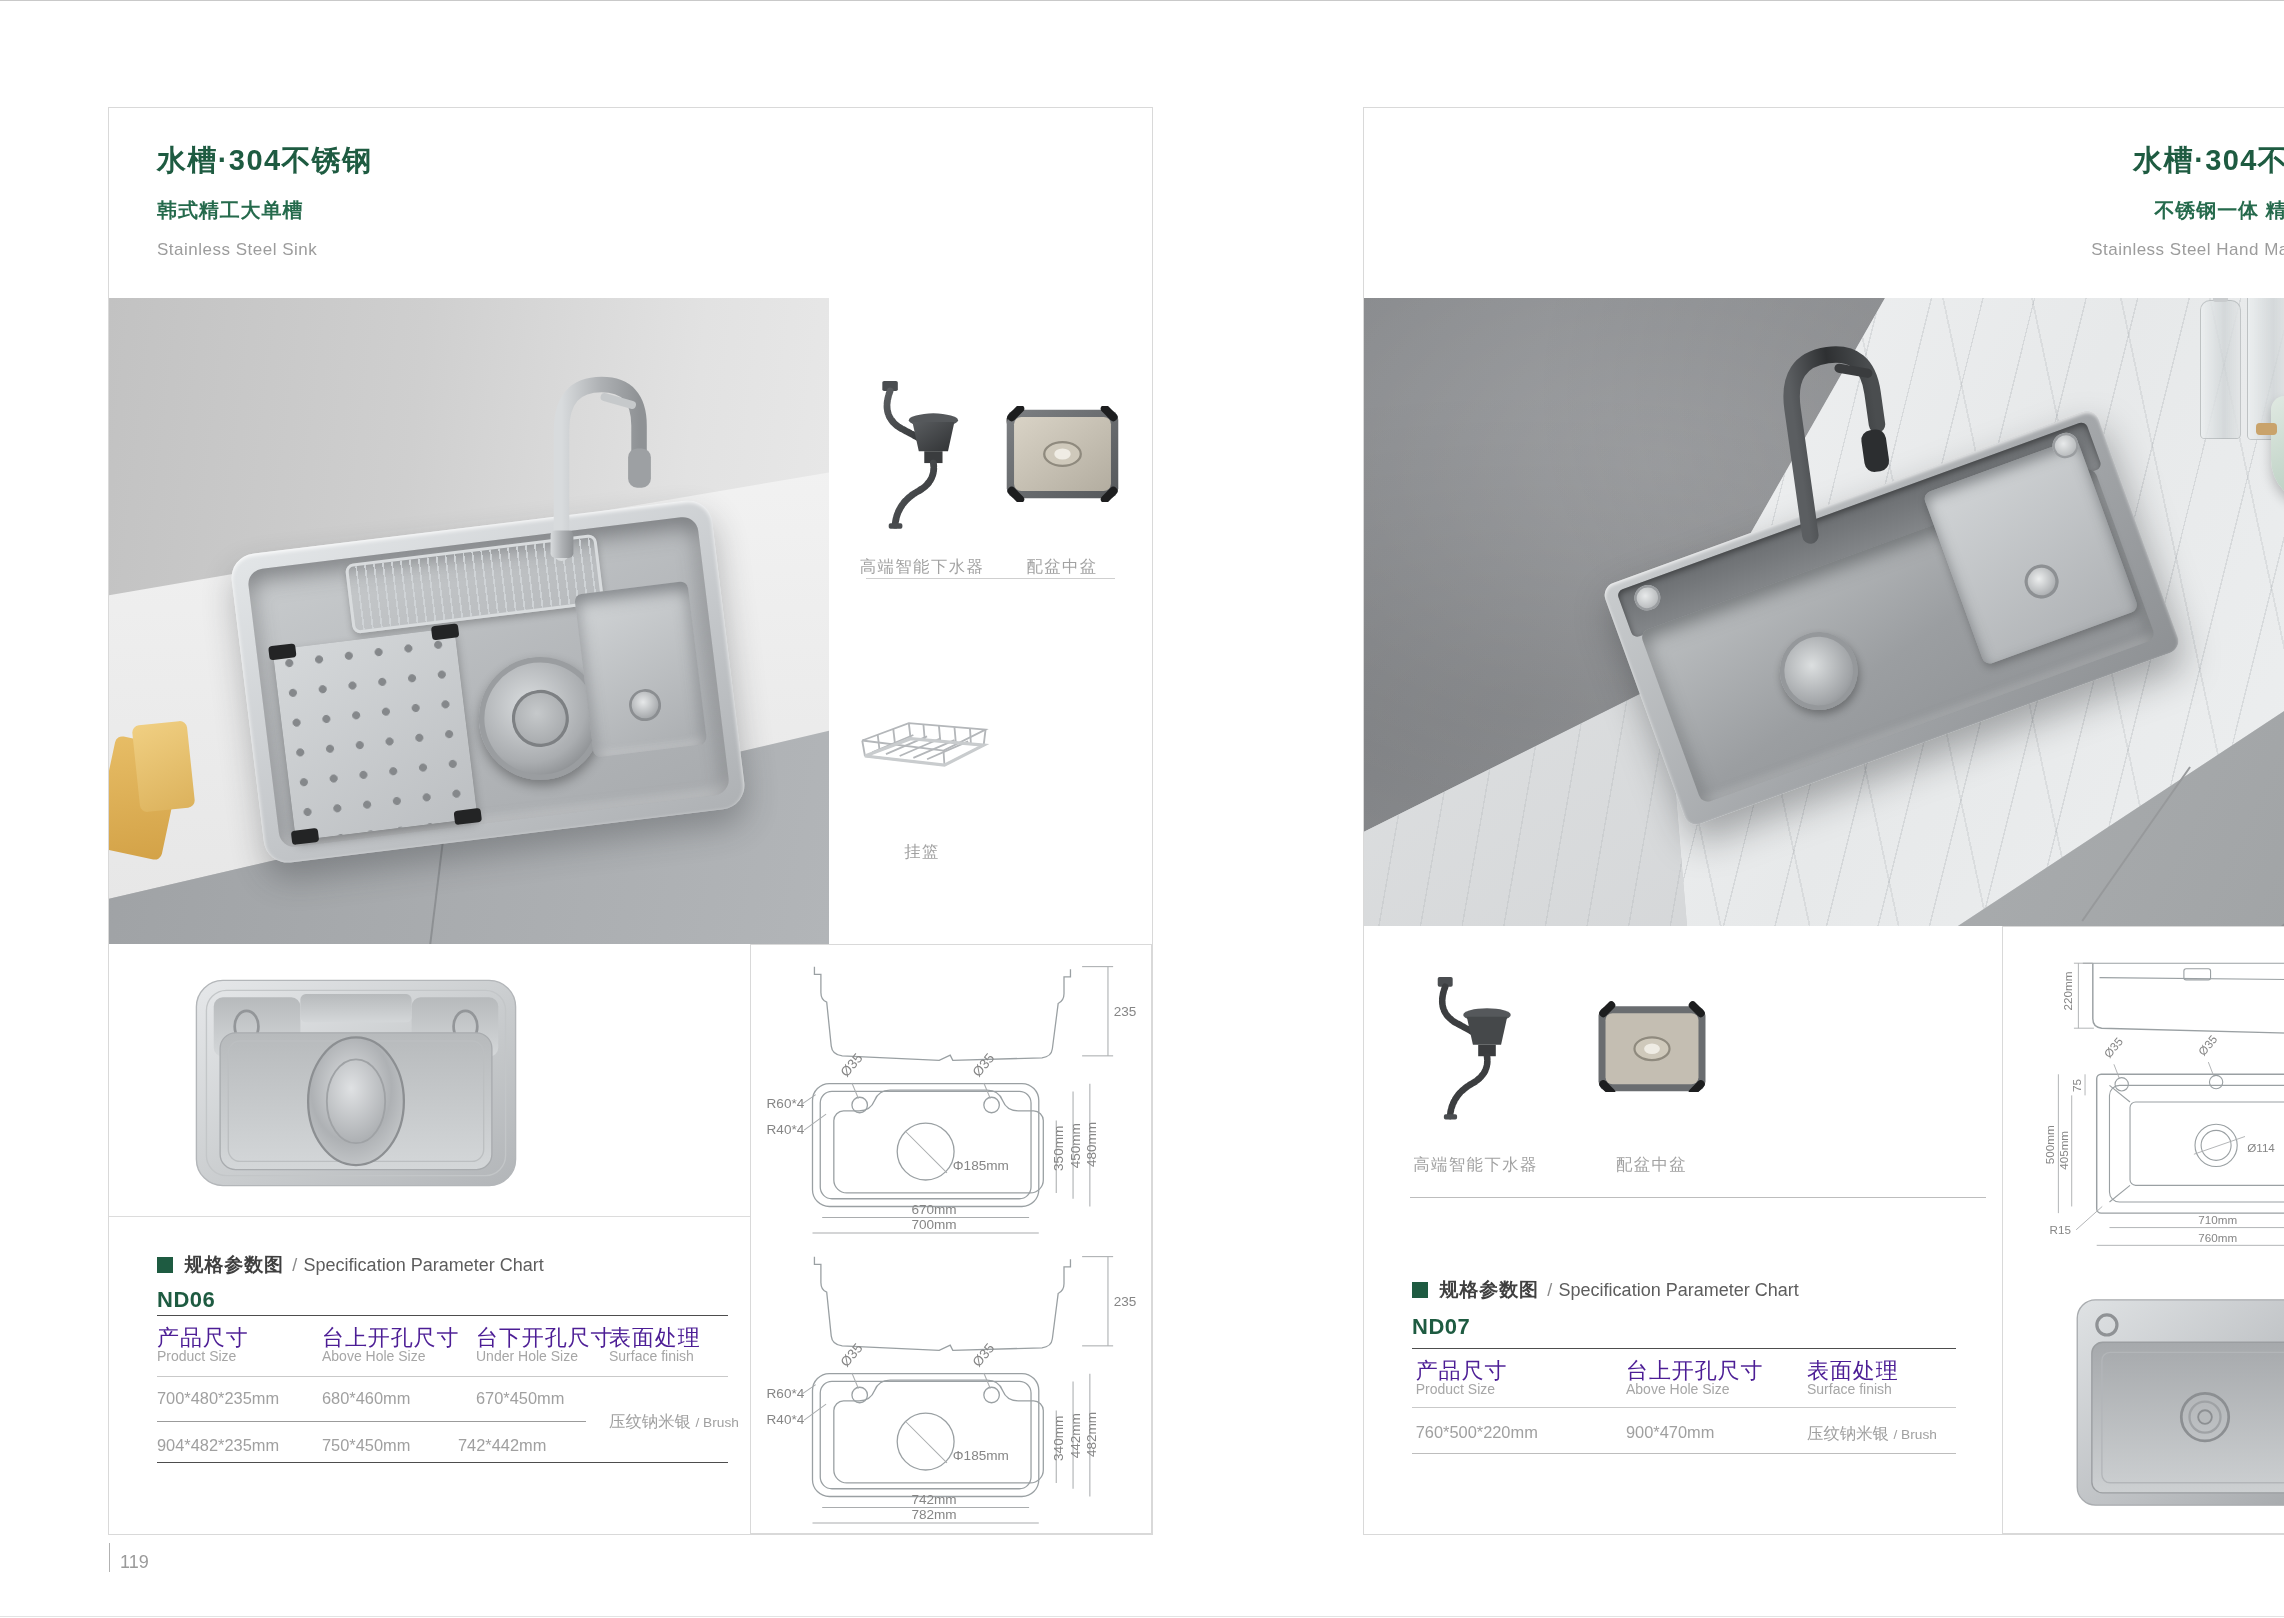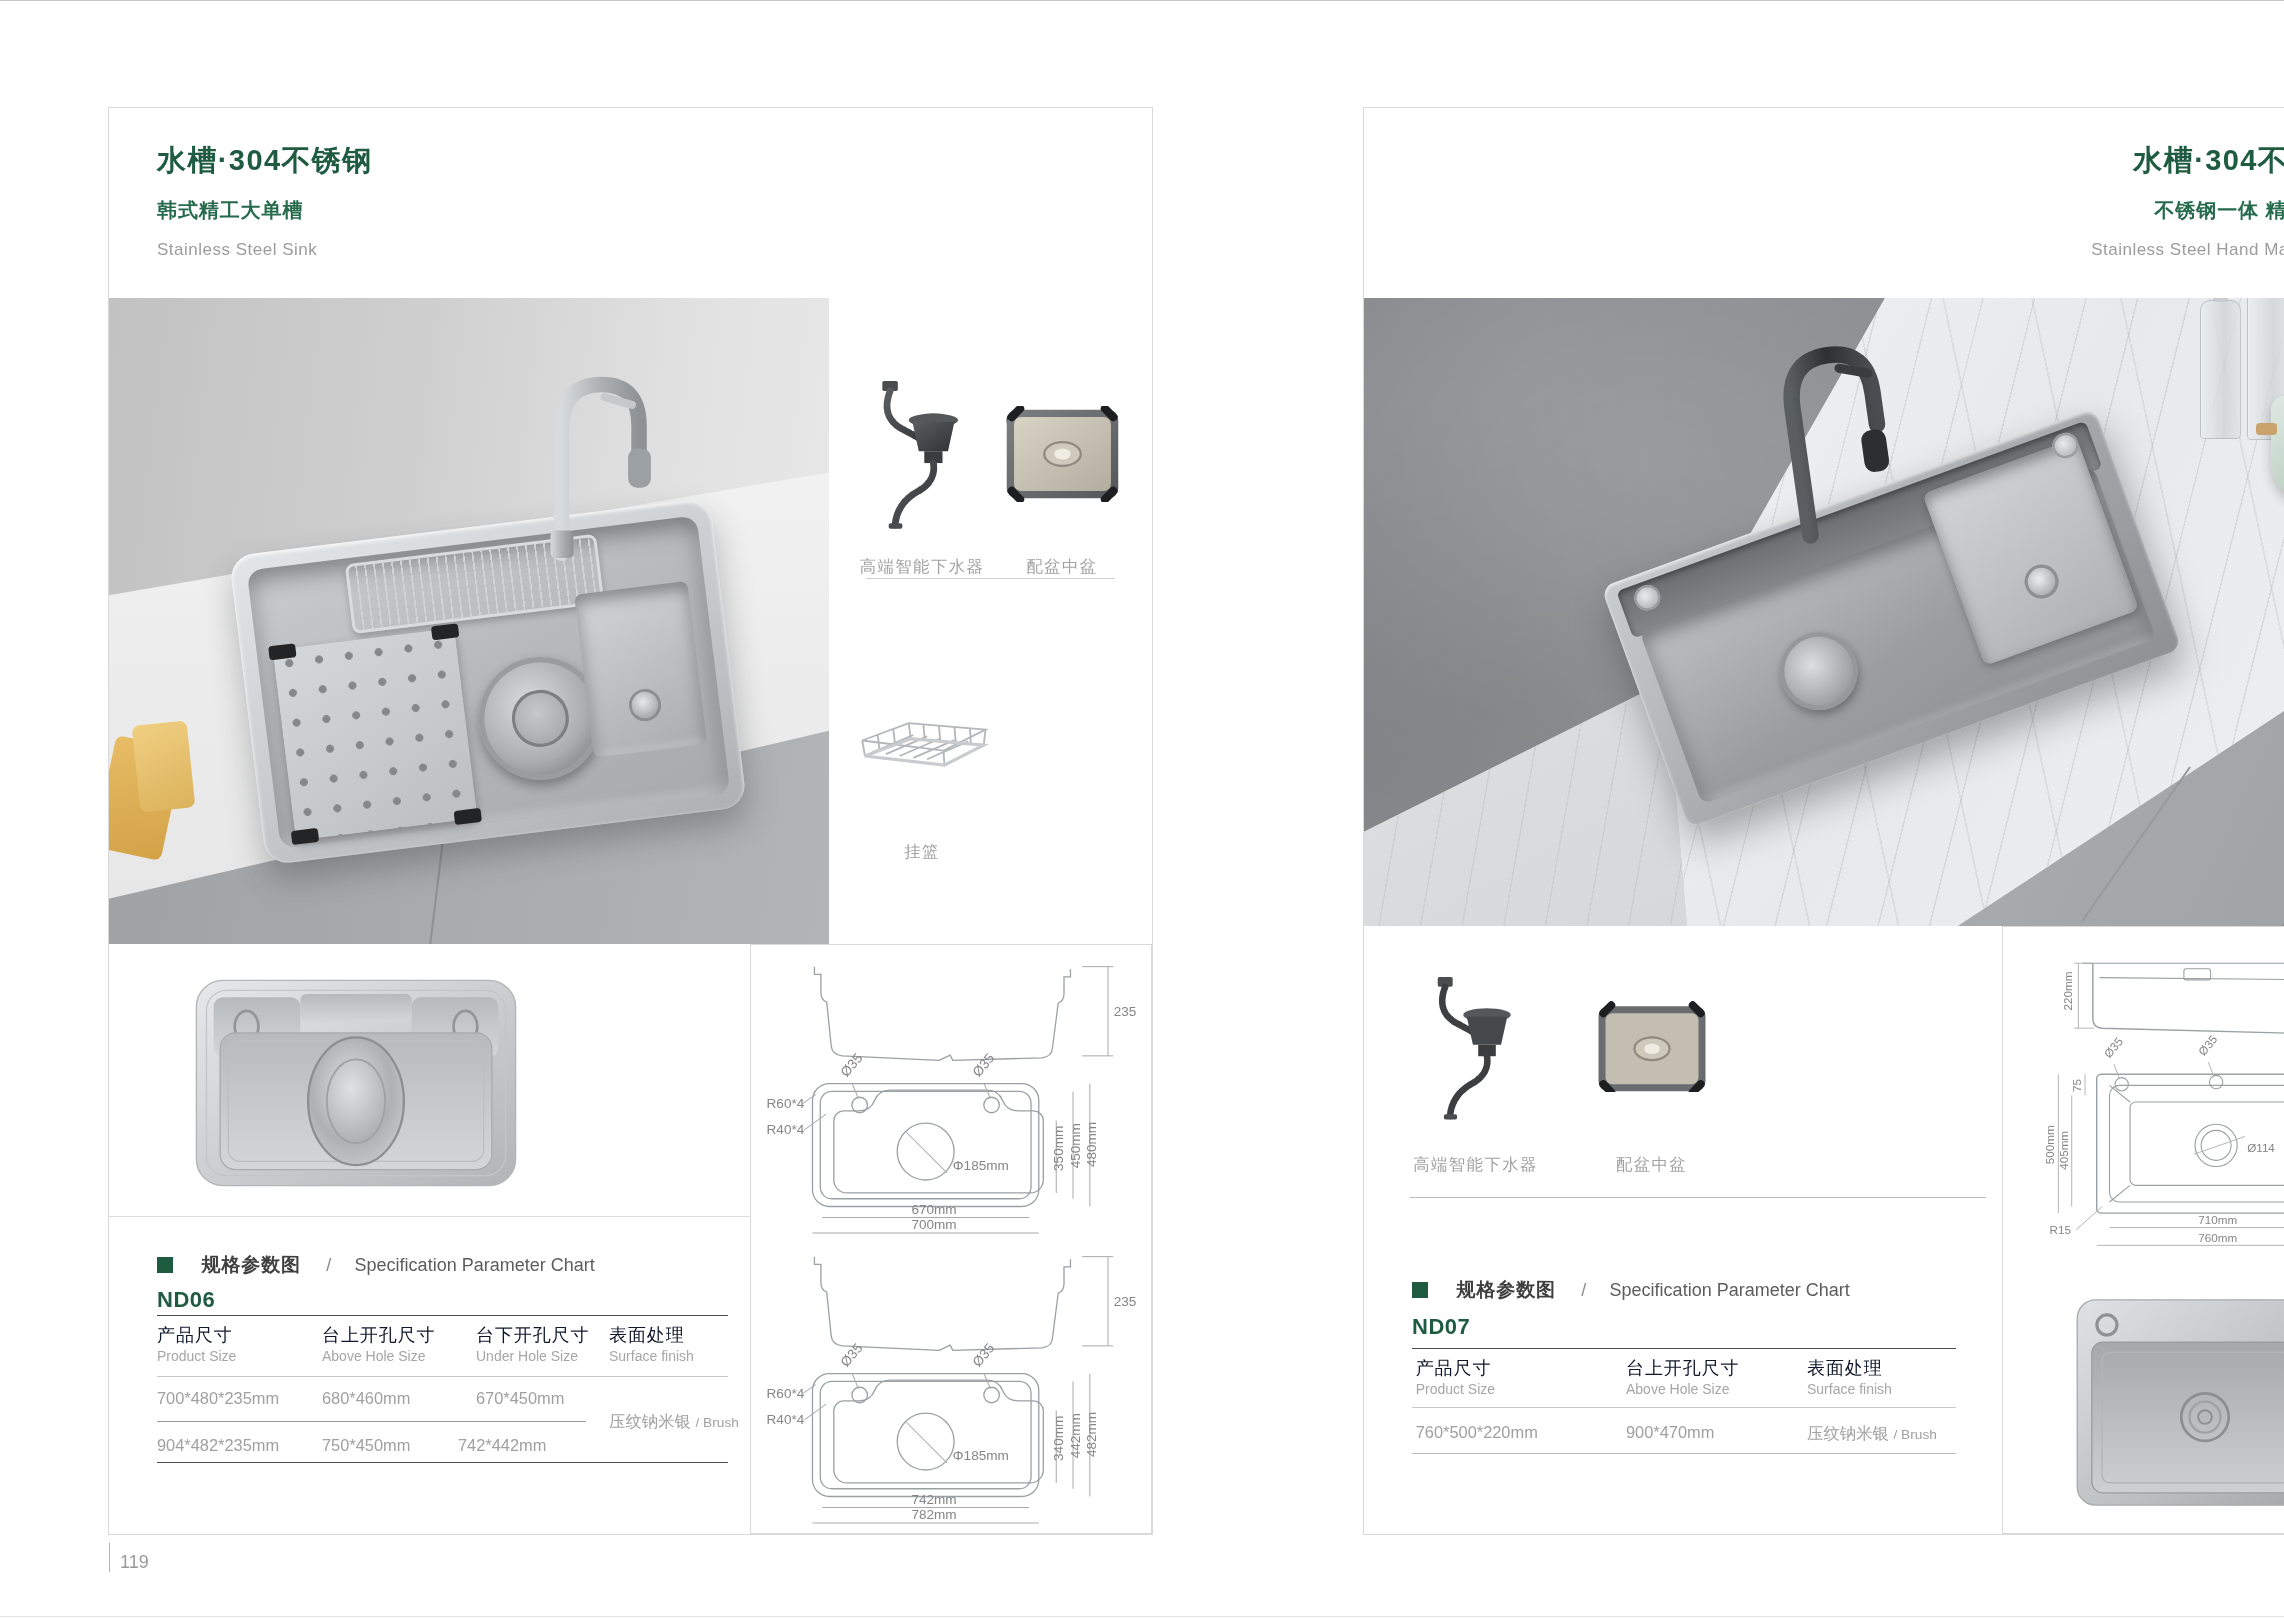--- a/index.html
+++ b/index.html
@@ -138,32 +138,32 @@
   .topview{position:absolute;left:69px;top:861px;}
 
   .techbox{position:absolute;border:0.9px solid #d9d9d9;background:#fff;}
   #card-left .techbox{left:641px;top:836px;width:400px;height:588px;}
   #card-right .techbox{left:638px;top:818px;width:404px;height:606px;}
 
   
   .spec{position:absolute;}
   #card-left .spec{left:48px;top:1144px;width:571px;height:256px;}
   #card-right .spec{left:48px;top:1169px;width:544px;height:228px;}
-  .spec-head{position:absolute;left:0;top:0;display:flex;align-items:center;gap:17px;}
+  .spec-head{position:absolute;left:0;top:0;display:flex;align-items:center;}
   .spec-sq{width:15.5px;height:15.5px;background:#1e5b41;margin-right:12px;}
   .spec-cn{font-size:19px;color:#3f3f3f;font-weight:600;letter-spacing:0.9px;}
   .spec-sep{font-size:18px;color:#8a8a8a;margin:0 6.4px 0 8.2px;}
   .spec-en{font-size:18px;color:#5d5d5d;}
   .model{position:absolute;left:0;font-size:22px;font-weight:700;color:#1e5b41;letter-spacing:0.5px;}
   #card-left .model{top:35px;} #card-right .model{top:37px;}
   .spec-table{position:absolute;left:0;border-top:1.8px solid #4d4d4d;}
   #card-left .spec-table{top:63px;width:571px;height:146px;border-bottom:1.8px solid #4d4d4d;}
   #card-right .spec-table{top:71px;width:544px;height:104px;border-bottom:0.9px solid #bdbdbd;}
   .cell{position:absolute;white-space:nowrap;}
-  .th-cn{font-size:18px;color:#0f172a;letter-spacing:0.9px;}
+  .th-cn{font-size:22px;color:#4c1d95;letter-spacing:0.9px;}
   .th-en{font-size:14px;color:#a6a6a6;}
   .td{font-size:16.4px;color:#a0a0a0;}
   .tline{position:absolute;height:0.9px;background:#c9c9c9;}
   .tline.mid{background:#9b9b9b;}
   .surface .small{font-size:13.7px;}
 
   
   .draw{display:block;margin:0 auto;}
   .ln{fill:none;stroke:#9aa0a3;stroke-width:2;}
   .ln2{fill:none;stroke:#9aa0a3;stroke-width:2.6;}

